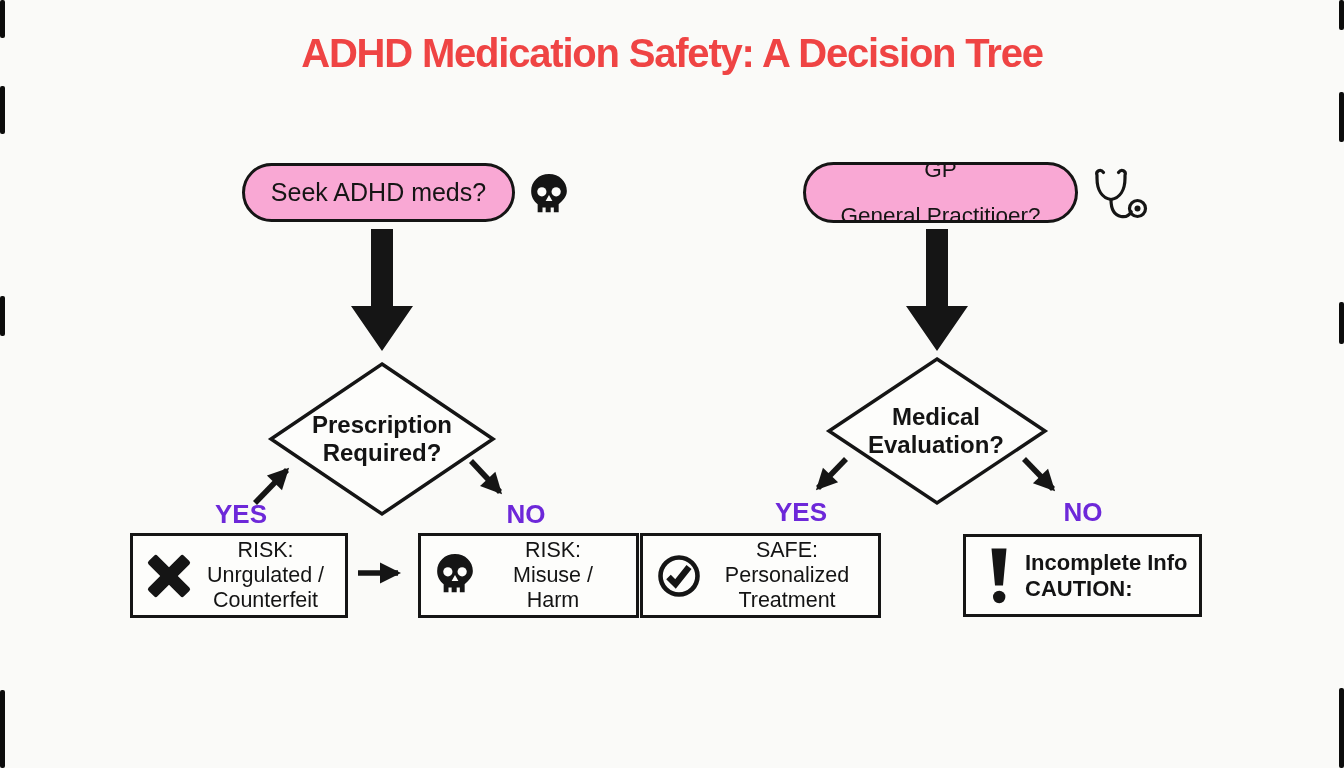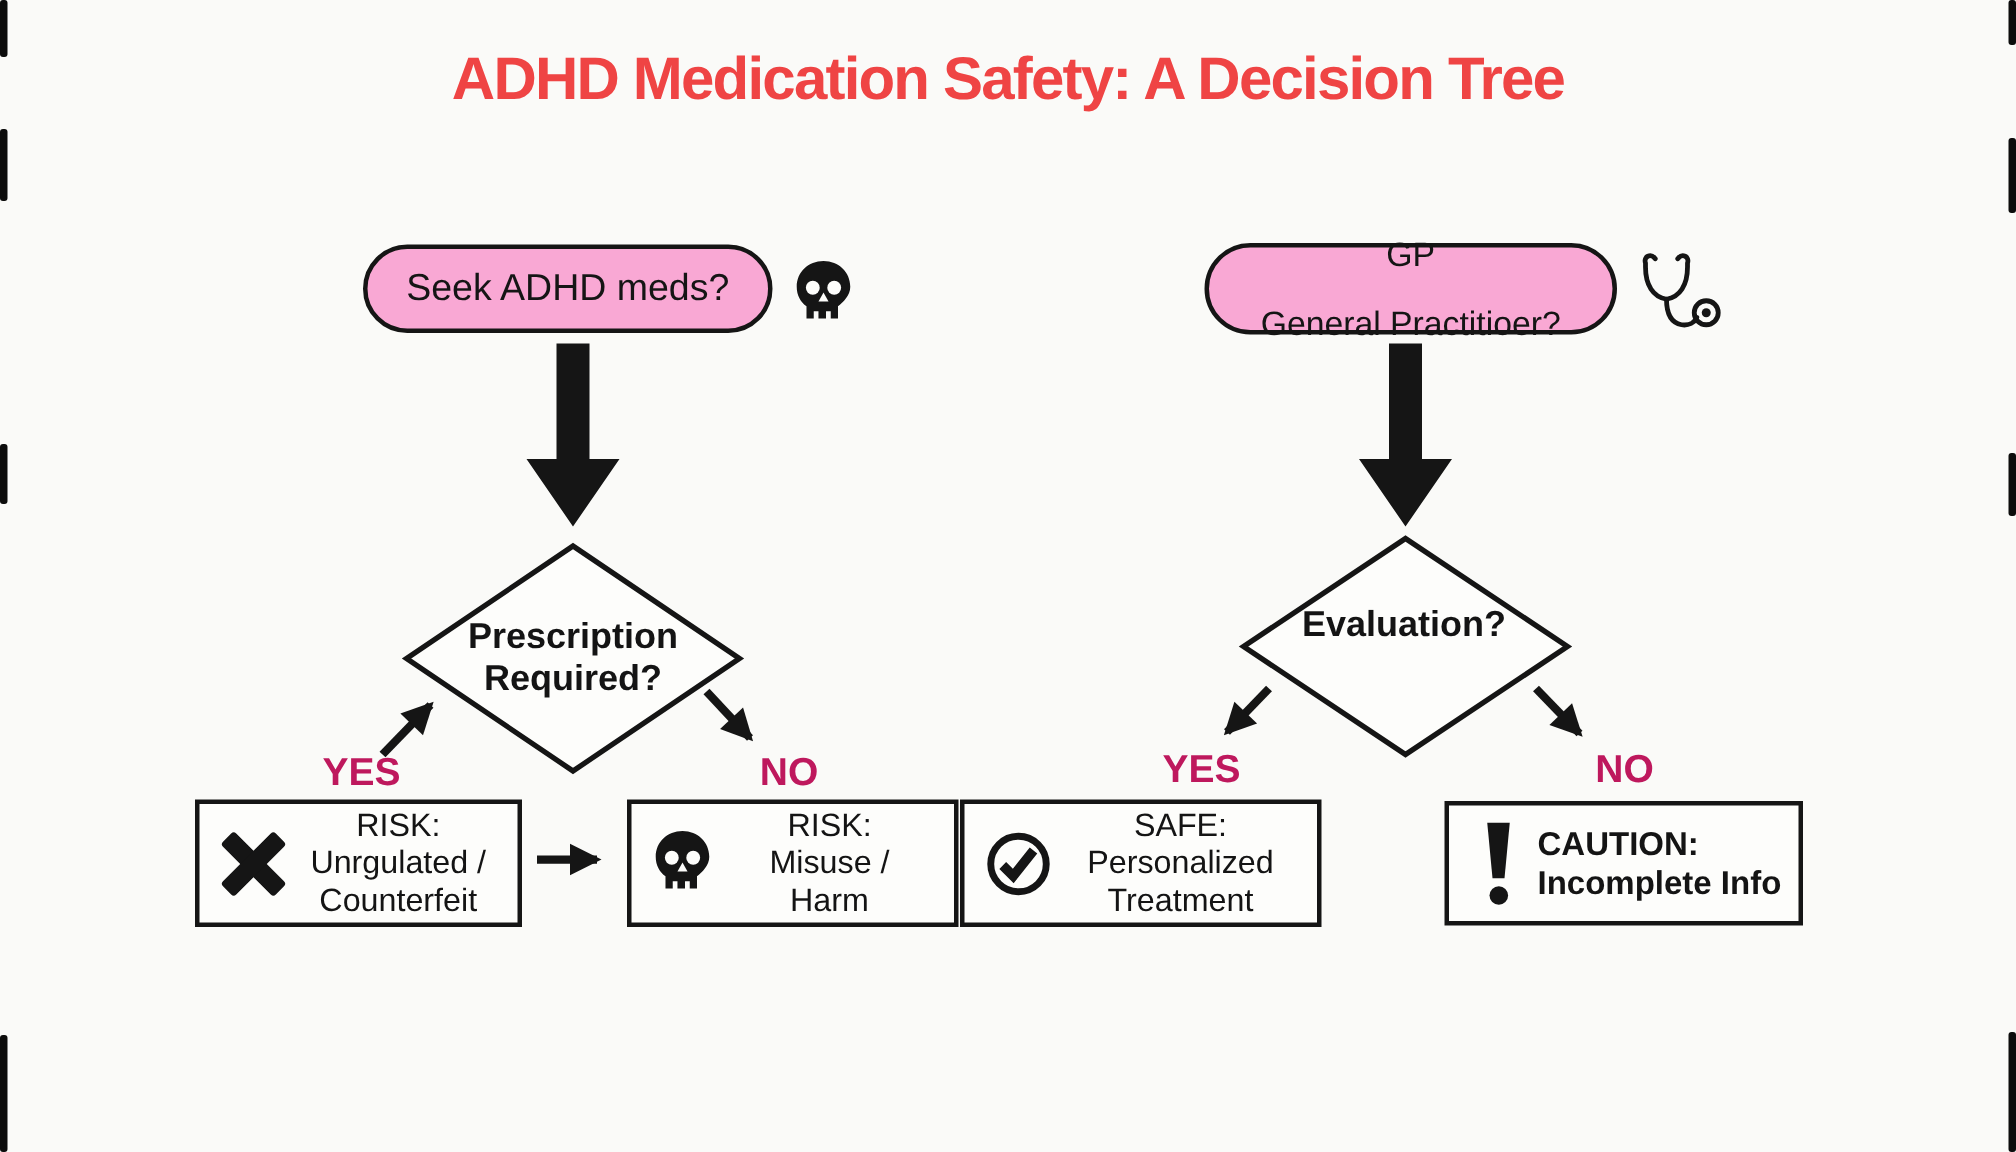--- a/index.html
+++ b/index.html
@@ -21,21 +21,21 @@
   }
   #pill-left{left:242px;top:163px;width:273px;height:59px;font-size:25px;}
   #pill-right{left:803px;top:162px;width:275px;height:61px;font-size:22.5px;line-height:1.04;gap:23px;}
   #skull-top{left:528px;top:172px;}
   #steth-top{left:1091px;top:164px;}
   .diamond-text{
     text-align:center;font-weight:700;font-size:24px;line-height:1.18;color:#141414;
   }
   #diamond-left-text{left:272px;top:411px;width:220px;}
   #diamond-right-text{left:826px;top:403px;width:220px;}
-  .branch-label{font-weight:700;font-size:26px;text-align:center;color:#be185d;}
+  .branch-label{font-weight:700;font-size:26px;text-align:center;color:#6d28d9;}
   #yes-left{left:206px;top:499px;width:70px;}
   #no-left{left:496px;top:499px;width:60px;}
   #yes-right{left:766px;top:497px;width:70px;}
   #no-right{left:1053px;top:497px;width:60px;}
   .obox{
     border:3.5px solid #151515;background:#fdfdfb;height:85px;
     display:flex;align-items:center;
   }
   #box-risk1{left:130px;top:533px;width:218px;}
   #box-risk2{left:418px;top:533px;width:221px;}
@@ -104,20 +104,21 @@
       <circle cx="46.5" cy="44.5" r="8"></circle>
     </g>
     <circle cx="46.5" cy="44.5" r="3" fill="#151515"></circle>
   </svg>
 
   <div id="diamond-left-text" class="abs diamond-text">
     <div>Prescription</div>
     <div>Required?</div>
   </div>
   <div id="diamond-right-text" class="abs diamond-text">
+    <div>Medical</div>
     <div>Evaluation?</div>
   </div>
 
   <div id="yes-left" class="abs branch-label">YES</div>
   <div id="no-left" class="abs branch-label">NO</div>
   <div id="yes-right" class="abs branch-label">YES</div>
   <div id="no-right" class="abs branch-label">NO</div>
 
   <div id="box-risk1" class="abs obox">
     <span class="obox-icon">
@@ -166,22 +167,22 @@
   </div>
 
   <div id="box-caution" class="abs obox">
     <span class="obox-icon" style="margin-left:22px;">
       <svg width="22" height="58" viewBox="0 0 22 58">
         <path d="M3.5 1.5 L18.5 1.5 L15 38.5 L7 38.5 Z" fill="#151515"></path>
         <circle cx="11.2" cy="50" r="6.2" fill="#151515"></circle>
       </svg>
     </span>
     <span class="obox-text-left">
+      <div>Incomplete Info</div>
       <div>CAUTION:</div>
-      <div>Incomplete Info</div>
     </span>
   </div>
 
   <div class="edge" style="left:0;top:0;height:38px;"></div>
   <div class="edge" style="left:0;top:86px;height:48px;"></div>
   <div class="edge" style="left:0;top:296px;height:40px;"></div>
   <div class="edge" style="left:0;top:690px;height:78px;"></div>
   <div class="edge" style="right:0;top:0;height:30px;"></div>
   <div class="edge" style="right:0;top:92px;height:50px;"></div>
   <div class="edge" style="right:0;top:302px;height:42px;"></div>

